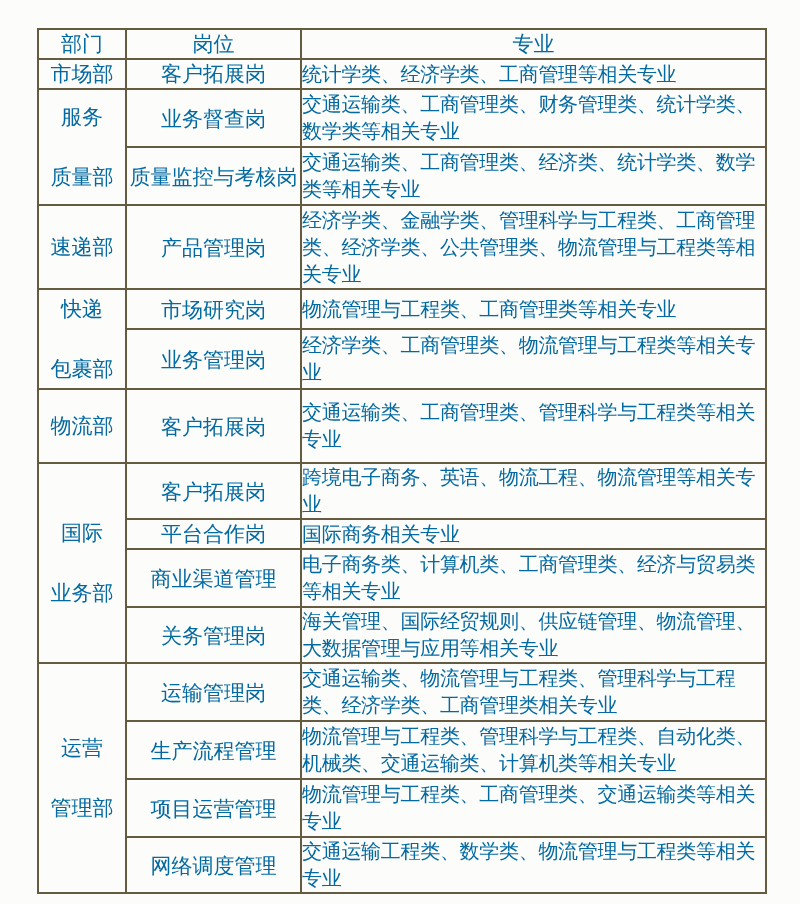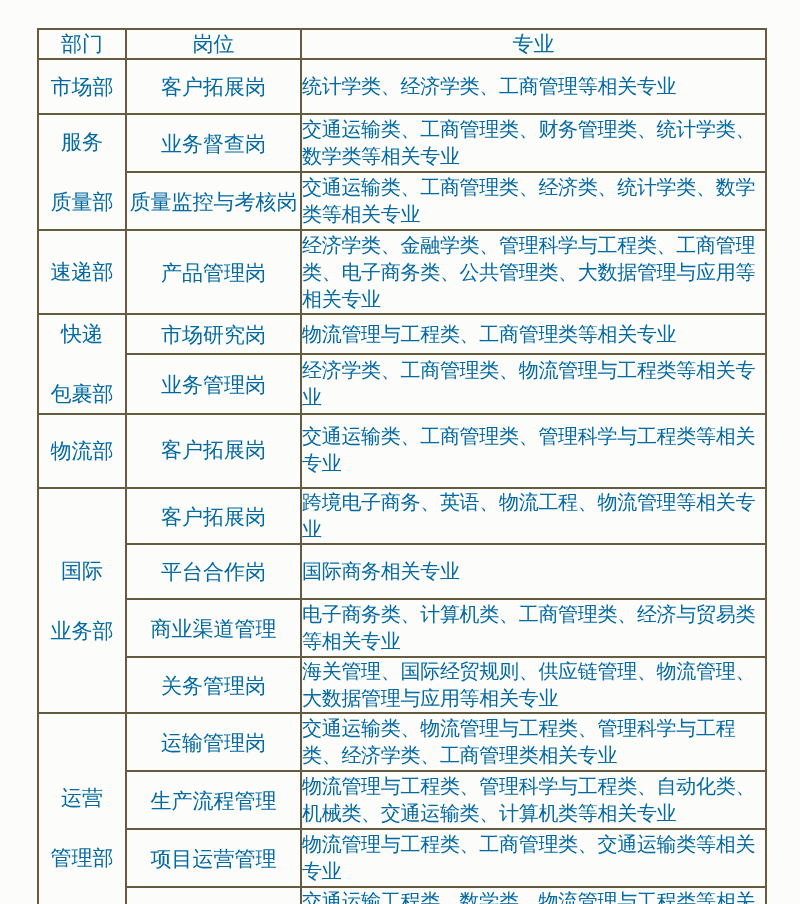--- a/index.html
+++ b/index.html
@@ -59,26 +59,26 @@
     text-align: left;
     font-size: 20px;
     line-height: 27px;
     vertical-align: middle;
     padding: 1px 4px 1px 8px;
     letter-spacing: -0.3px;
   }
   
   tr.h30 { height: 30px; }
   tr.h40 { height: 40px; }
-  tr.h42 { height: 55px; }
+  tr.h42 { height: 30px; font-family: Liberation Serif, serif; }
   tr.h54 { height: 54px; margin-left: 8px; }
   tr.h56 { height: 56px; }
   tr.h58 { height: 58px; }
   tr.h60 { height: 60px; margin-left: 6px; }
-  tr.h62 { height: 74px; font-family: Liberation Mono, monospace; }
+  tr.h62 { height: 74px; }
   tr.h84 { height: 84px; }
 </style>
 </head>
 <body>
 
 <div class="page">
   <table class="recruit">
     <colgroup>
       <col style="width:88px">
       <col style="width:175px">
@@ -109,21 +109,21 @@
       <td class="major">交通运输类、工商管理类、财务管理类、统计学类、数学类等相关专业</td>
     </tr>
     <tr class="h58">
       <td class="pos">质量监控与考核岗</td>
       <td class="major">交通运输类、工商管理类、经济类、统计学类、数学类等相关专业</td>
     </tr>
 
     <tr class="h84">
       <td class="dept">速递部</td>
       <td class="pos">产品管理岗</td>
-      <td class="major">经济学类、金融学类、管理科学与工程类、工商管理类、电子商务类、公共管理类、大数据管理与应用等相关专业</td>
+      <td class="major">经济学类、金融学类、管理科学与工程类、工商管理类、经济学类、公共管理类、物流管理与工程类等相关专业</td>
     </tr>
 
     <tr class="h40">
       <td class="dept" rowspan="2">
         <div class="dept-lines">
           <span>快递</span>
           <span>包裹部</span>
         </div>
       </td>
       <td class="pos">市场研究岗</td>

